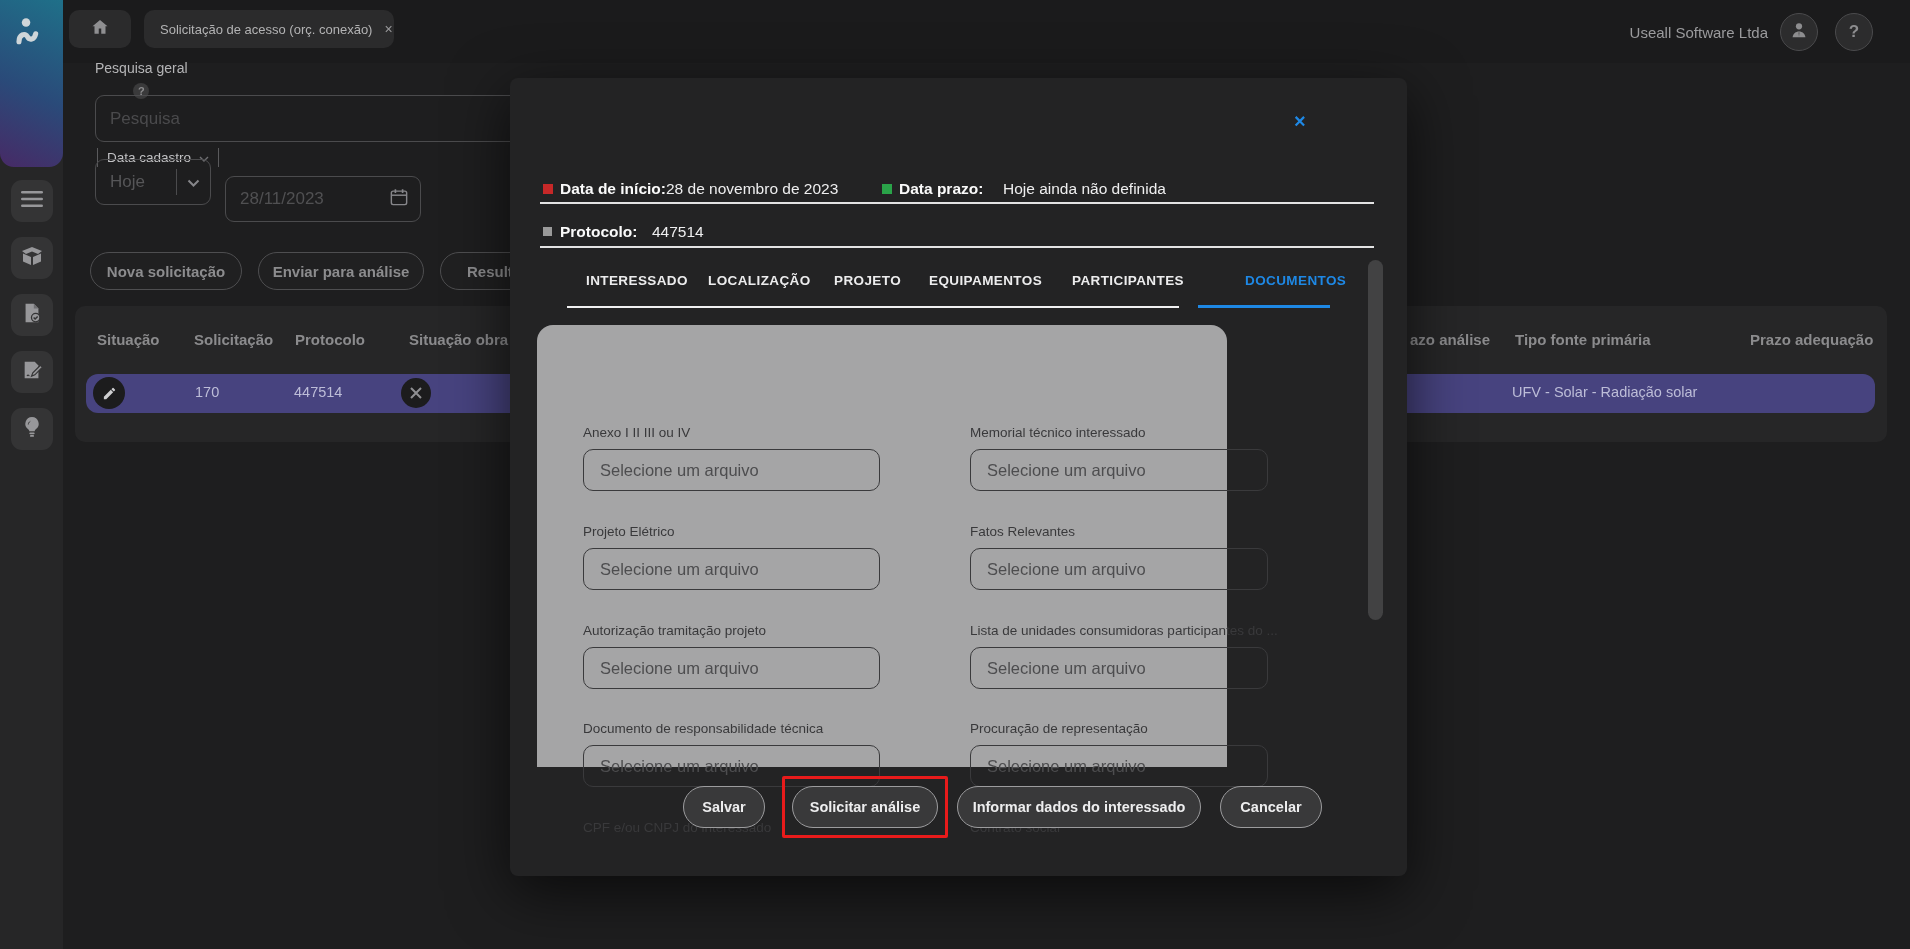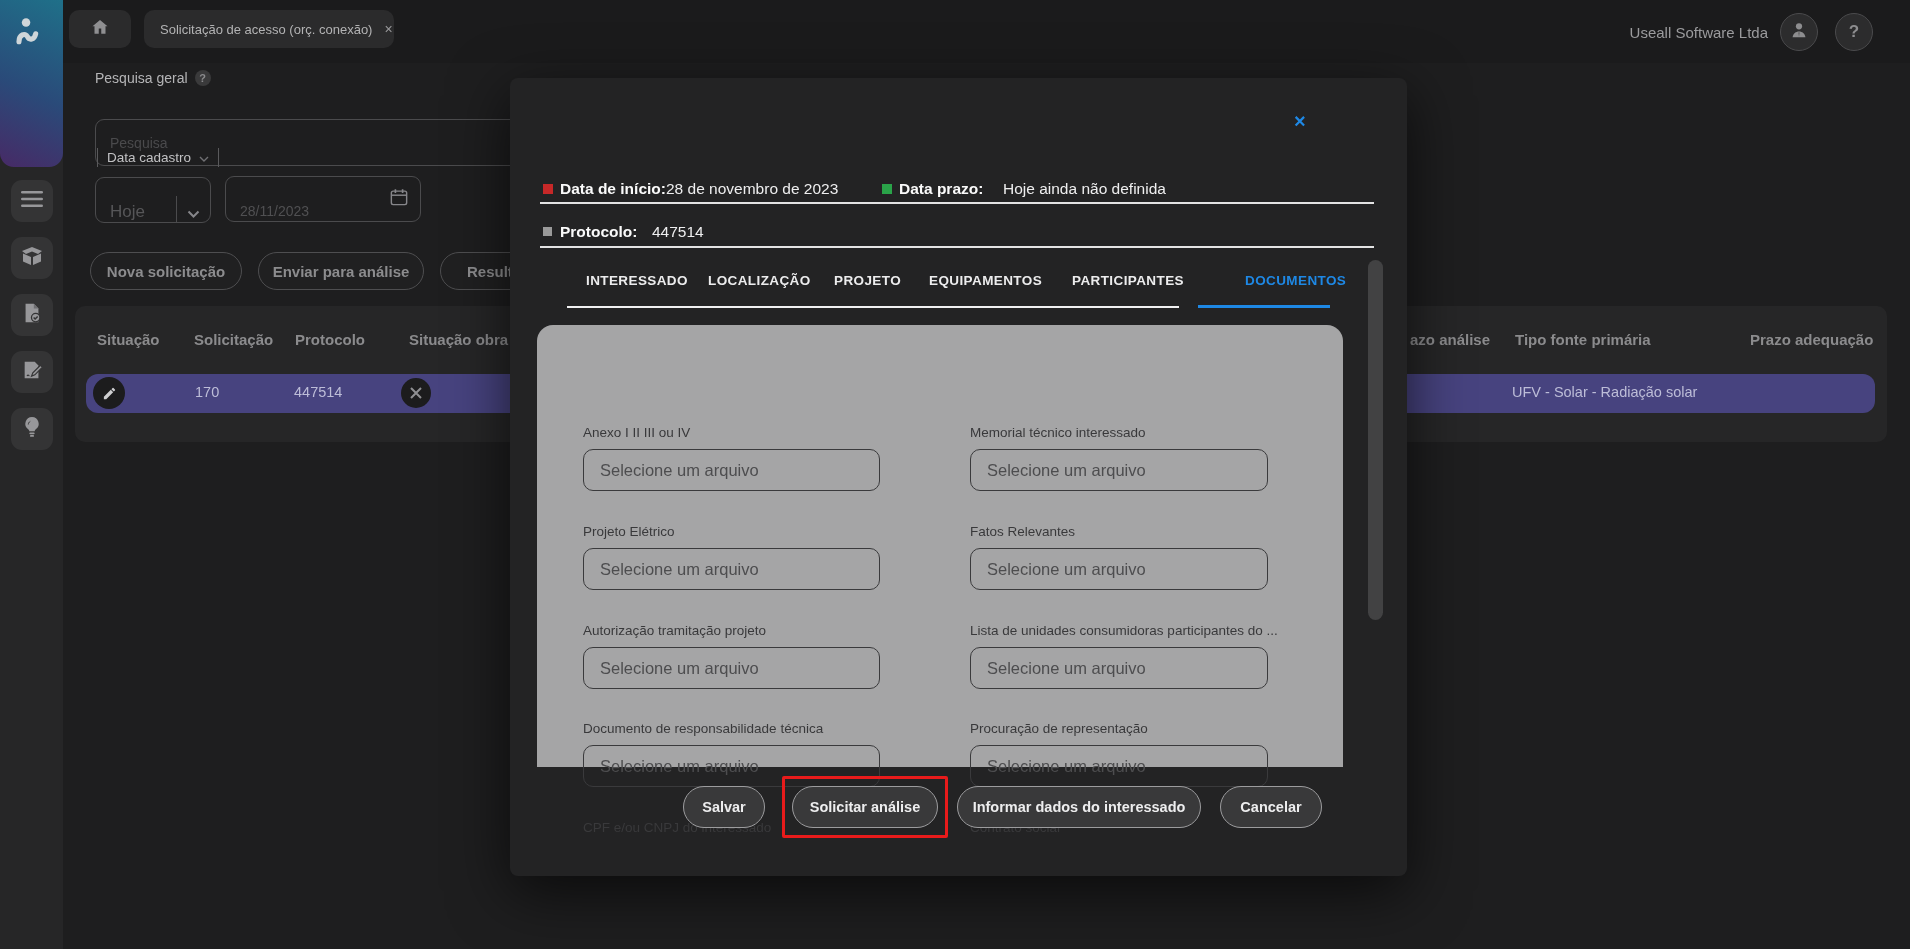--- a/index.html
+++ b/index.html
@@ -21,21 +21,21 @@
 
   
   .rail{left:0;top:63px;width:63px;height:886px;background:#262627;}
   .railbtn{left:11px;width:42px;height:42px;background:#343435;border-radius:11px;
     display:flex;align-items:center;justify-content:center;cursor:pointer;}
 
   
   .flabel{color:#b5b5b7;font-size:14px;display:flex;align-items:center;gap:7px;}
   .helpdot{width:16px;height:16px;border-radius:50%;background:#3a3a3b;color:#8b8b8d;font-size:11px;font-weight:bold;
     display:flex;align-items:center;justify-content:center;}
-  .finput{background:transparent;border:1.3px solid #4b4b4d;border-radius:9px;color:#9a9a9c;font-size:14px;padding:0 14px;outline:none;margin-top:24px;}
+  .finput{background:transparent;border:1.3px solid #4b4b4d;border-radius:9px;color:#9a9a9c;font-size:17px;padding:0 14px;outline:none;}
   .finput::placeholder{color:#4a4a4c;opacity:1;}
   .miniselect{display:flex;align-items:center;gap:8px;border-left:1px solid #5a5a5c;border-right:1px solid #5a5a5c;
     padding:2px 9px;color:#c2c2c4;font-size:13.5px;cursor:pointer;}
   .selbox{border:1.3px solid #4b4b4d;border-radius:9px;display:flex;align-items:center;cursor:pointer;}
   .ghostbtn{border:1.3px solid #4e4e50;border-radius:19px;background:rgba(255,255,255,0.01);
     display:flex;align-items:center;justify-content:center;color:#8c8c8e;font-size:15px;font-weight:600;cursor:pointer;white-space:nowrap;}
 
   
   .tpanel{background:#262627;border-radius:10px;}
   .th{color:#8b8b8d;font-size:15px;font-weight:bold;white-space:nowrap;}
@@ -149,37 +149,37 @@
     <span>
       <svg width="20" height="22" viewBox="0 0 24 26" fill="#97979a">
           <path d="M12 1a8 8 0 0 0-4.5 14.6c.8.6 1.3 1.5 1.3 2.4h6.4c0-.9.5-1.8 1.3-2.4A8 8 0 0 0 12 1z"></path>
           <rect x="8.8" y="19.5" width="6.4" height="2.2" rx="1.1"></rect>
           <rect x="9.6" y="22.7" width="4.8" height="2" rx="1"></rect>
           <path d="M9.5 6.5c-1 .6-1.8 1.7-1.9 3" stroke="#343435" stroke-width="1.2" fill="none" stroke-linecap="round"></path>
         </svg>
     </span>
   </div>
 
-  <div class="abs flabel" style="left:95px;top:70px;">
+  <div class="abs flabel" style="left:95px;top:60px;flex-direction:column;">
     <span>Pesquisa geral</span>
     <span class="helpdot">?</span>
   </div>
 
   <input class="abs finput" style="left: 95px; top: 95px; width: 560px; height: 47px;" placeholder="Pesquisa">
 
   <div class="abs miniselect" style="left:97px;top:148px;">
     <span>Data cadastro</span>
     <span>
       <svg width="10" height="6" viewBox="0 0 10 6">
           <path d="M1 1l4 4 4-4" stroke="#707073" stroke-width="1.4" fill="none"></path>
         </svg>
     </span>
   </div>
 
-  <div class="abs selbox" style="left:95px;top:177px;width:116px;height:46px;align-items:flex-end;">
+  <div class="abs selbox" style="left:95px;top:159px;width:116px;height:46px;">
     <span style="color:#565658;font-size:17px;padding-left:14px;flex:1;">Hoje</span>
     <span style="width:1px;height:26px;background:#4b4b4d;"></span>
     <span style="padding:0 10px;">
       <svg width="13" height="8" viewBox="0 0 13 8">
           <path d="M1.5 1.5l5 5 5-5" stroke="#86868a" stroke-width="2" fill="none"></path>
         </svg>
     </span>
   </div>
 
   <div class="abs selbox" style="left:225px;top:176px;width:196px;height:46px;">
@@ -241,21 +241,21 @@
 
     <div class="tab" style="left:76px;top:195px;">INTERESSADO</div>
     <div class="tab" style="left:198px;top:195px;">LOCALIZAÇÃO</div>
     <div class="tab" style="left:324px;top:195px;">PROJETO</div>
     <div class="tab" style="left:419px;top:195px;">EQUIPAMENTOS</div>
     <div class="tab" style="left:562px;top:195px;">PARTICIPANTES</div>
     <div class="tab active" style="left:702px;top:195px;margin-left:33px;">DOCUMENTOS</div>
     <div class="abs" style="left:57px;top:228px;width:612px;height:2px;background:#f0f0f1;"></div>
     <div class="abs" style="left:688px;top:227px;width:132px;height:3px;background:#1e88e5;"></div>
 
-    <div class="abs graypanel" style="left:27px;top:247px;width:806px;height:442px;">
+    <div class="abs graypanel" style="left:27px;top:247px;width:690px;height:442px;">
 
       <div class="abs glabel" style="left:46px;top:100px;">Anexo I II III ou IV</div>
       <div class="abs fileinput" style="left:46px;top:124px;width:297px;height:42px;">
         <span>Selecione um arquivo</span>
       </div>
       <div class="abs glabel" style="left:433px;top:100px;">Memorial técnico interessado</div>
       <div class="abs fileinput" style="left:433px;top:124px;width:298px;height:42px;">
         <span>Selecione um arquivo</span>
       </div>
 

